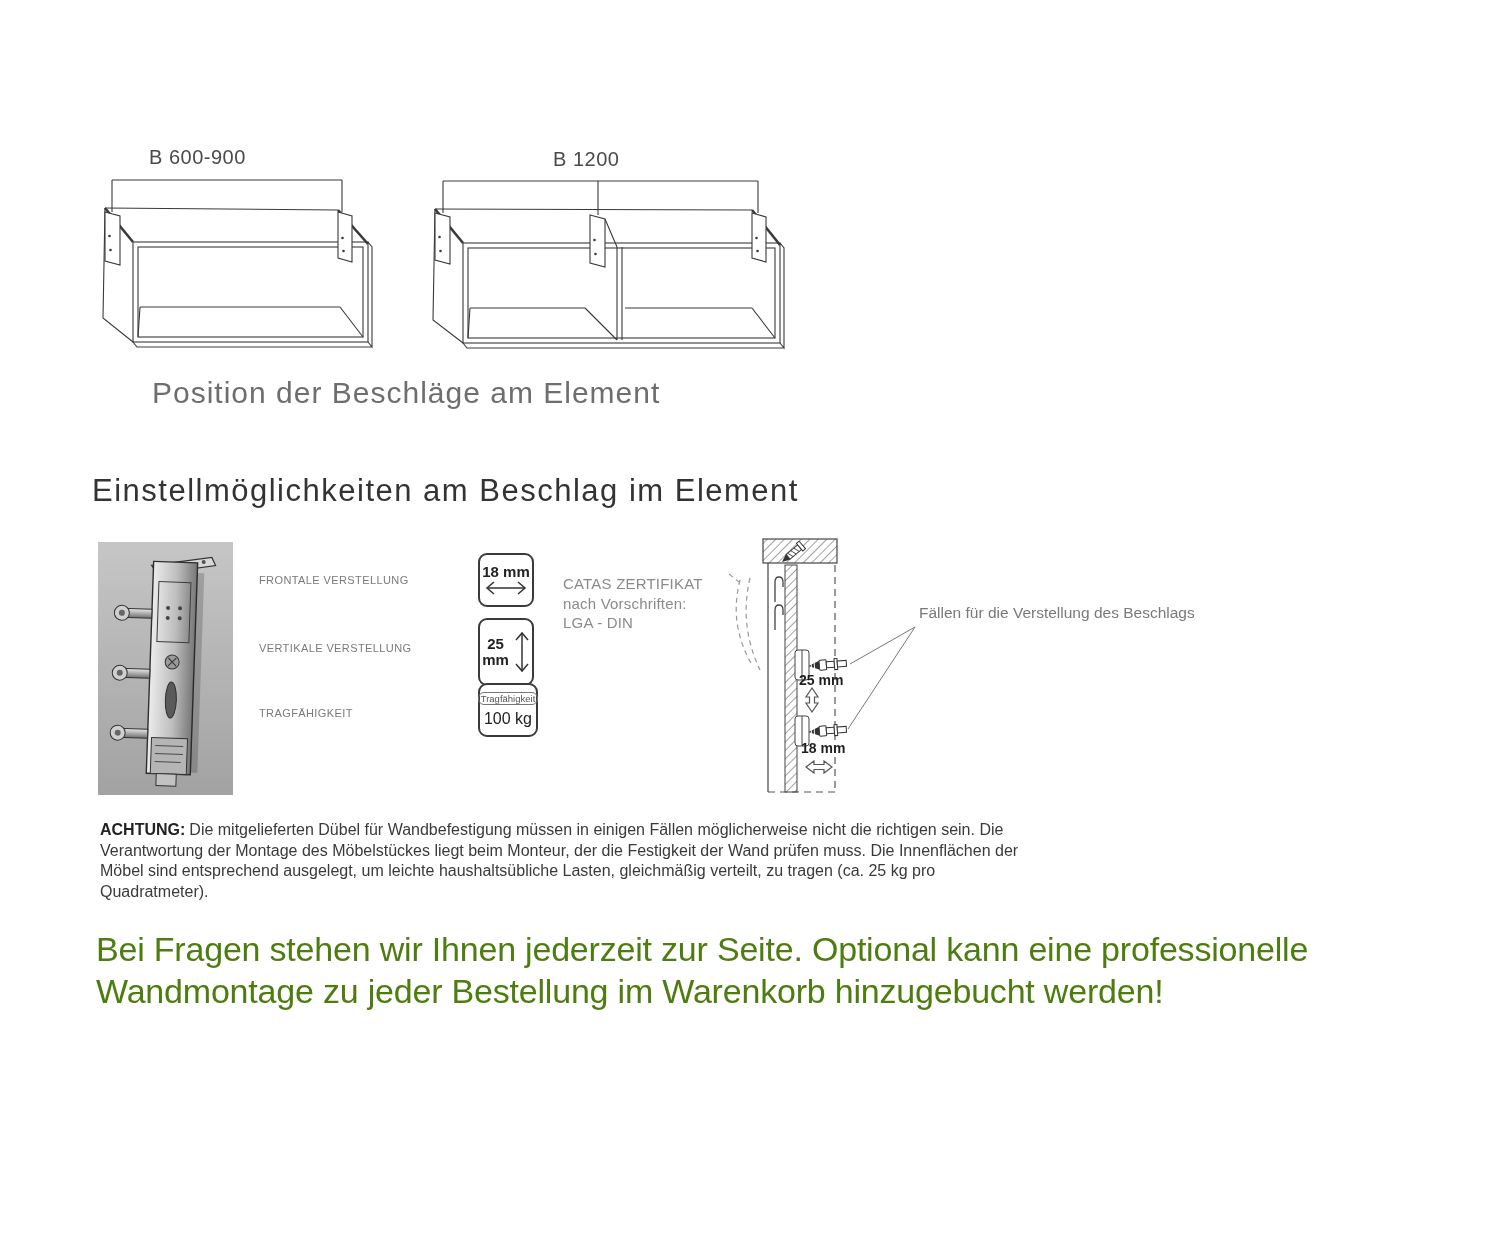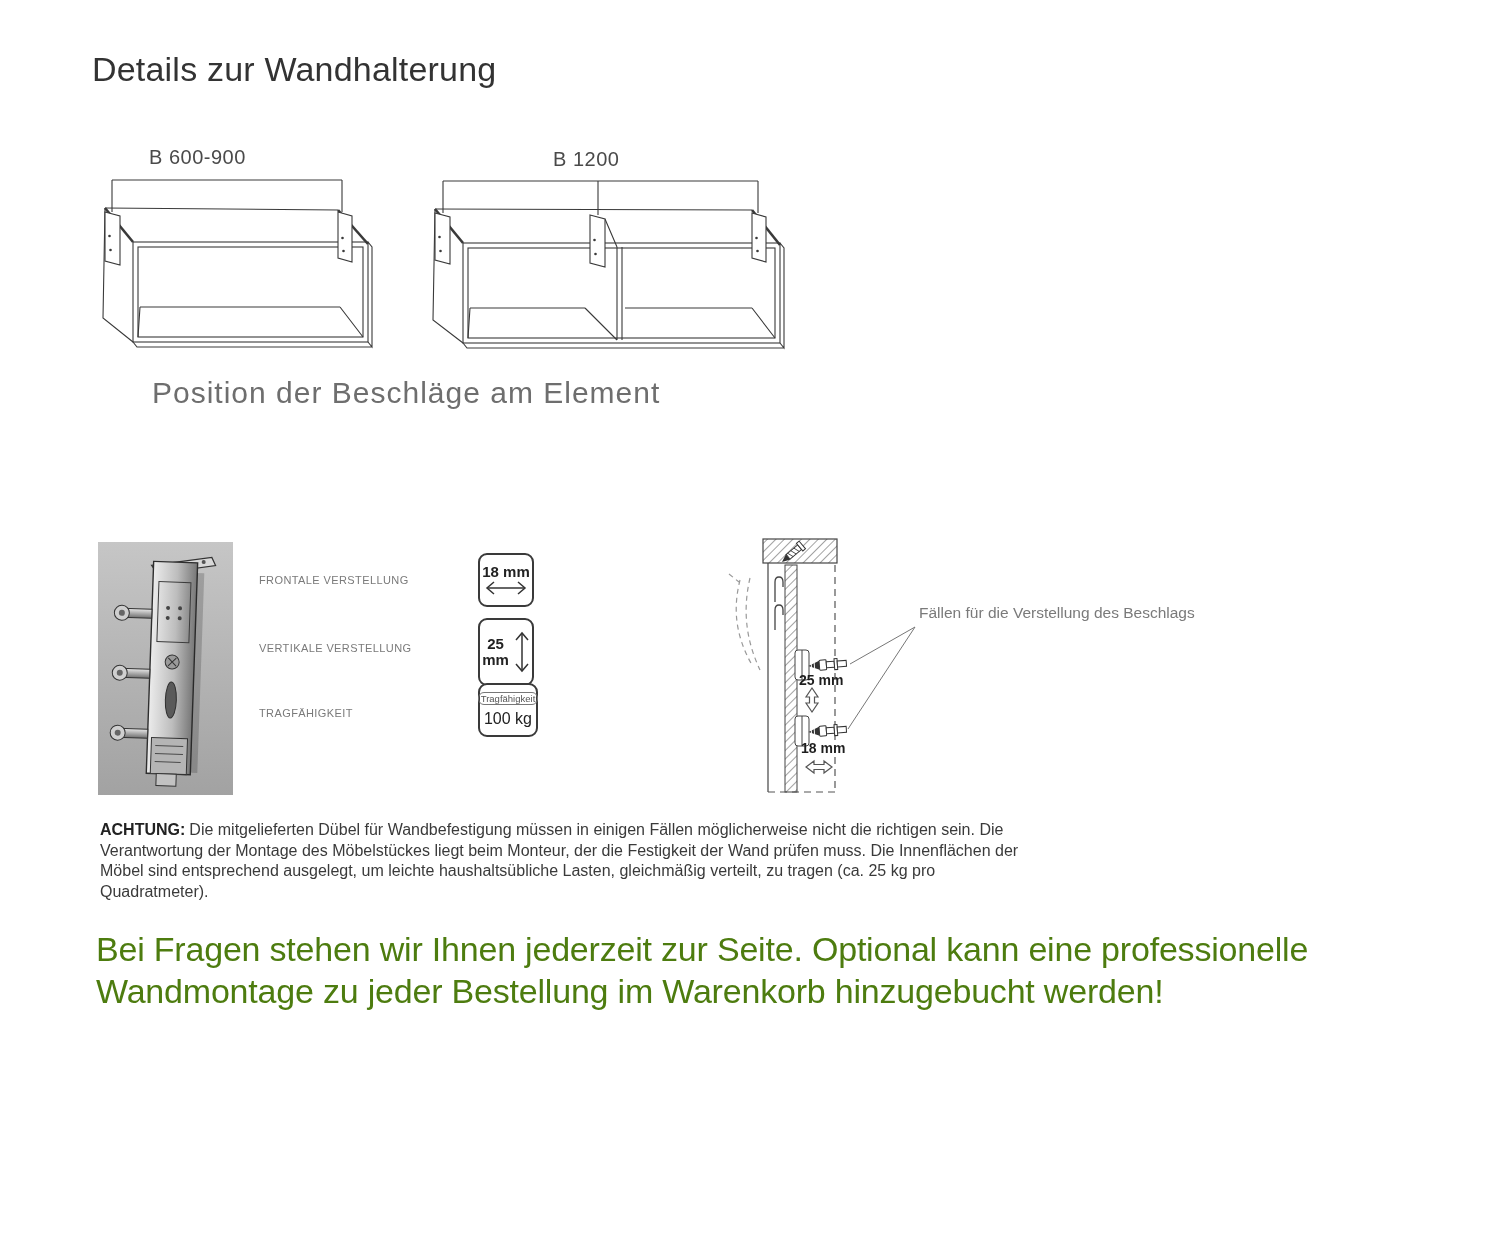--- a/index.html
+++ b/index.html
@@ -22,21 +22,20 @@
   .warning{font-size:16px;line-height:20.5px;color:#3a3a3a;}
   .warning b{color:#222;margin-right:4px;}
   .closing{font-size:34px;line-height:42px;color:#4d7c0f;letter-spacing:-.2px;}
   svg{display:block;}
 </style>
 </head>
 <body>
 
 <div id="canvas">
 
-  <div class="abs h1" style="left:92px;top:50px;">Details zur Wandhalterung</div>
 
   <div class="abs cab-label" style="left:149px;top:146px;">B 600-900</div>
   <div class="abs cab-label" style="left:553px;top:148px;">B 1200</div>
 
   <svg class="abs" style="left:95px;top:170px;" width="285" height="185" viewBox="0 0 285 185">
     <g stroke="#3a3a3a" fill="none" stroke-width="1.1">
       <path d="M17,10 H247 M17,10 V42 M247,10 V42"></path>
       <path d="M10,38 L243,40"></path>
       <path d="M10,38 L38,72" stroke-width="2.6"></path>
       <path d="M243,40 L273,74" stroke-width="2.6"></path>
@@ -83,20 +82,21 @@
       <g>
         <polygon points="327,43 341,47 341,92 327,88" fill="#fff"></polygon>
         <circle cx="331.5" cy="68" r="1.3" fill="#3a3a3a" stroke="none"></circle>
         <circle cx="332.5" cy="81" r="1.3" fill="#3a3a3a" stroke="none"></circle>
       </g>
     </g>
   </svg>
 
   <div class="abs caption" style="left:152px;top:376px;">Position der Beschläge am Element</div>
 
+  <div class="abs h2" style="left:92px;top:473px;">Einstellmöglichkeiten am Beschlag im Element</div>
 
   <svg class="abs" style="left:98px;top:542px;" width="135" height="253" viewBox="0 0 135 253">
     <defs>
       <linearGradient id="phbg" x1="0" y1="0" x2="0" y2="1">
         <stop offset="0" stop-color="#c6c6c6"></stop>
           <stop offset="1" stop-color="#a2a2a2"></stop>
       </linearGradient>
       <linearGradient id="metal" x1="0" y1="0" x2="1" y2="0">
         <stop offset="0" stop-color="#ececec"></stop>
           <stop offset=".55" stop-color="#bdbdbd"></stop>
@@ -170,20 +170,25 @@
         <path d="M2,34 L8,41 L14,34"></path>
       </g>
     </svg>
   </div>
 
   <div class="pictobox" style="left:478px;top:683px;width:60px;height:54px;">
     <span class="cap-title">Tragfähigkeit</span>
     <span class="cap-val">100 kg</span>
   </div>
 
+  <div class="abs cert" style="left:563px;top:574px;">
+    <div>CATAS ZERTIFIKAT</div>
+    <div>nach Vorschriften:</div>
+    <div>LGA - DIN</div>
+  </div>
 
   <svg class="abs" style="left:725px;top:530px;" width="470" height="270" viewBox="0 0 470 270">
     <defs>
       <pattern id="hatch" patternUnits="userSpaceOnUse" width="6" height="6" patternTransform="rotate(45)">
         <line x1="0" y1="0" x2="0" y2="6" stroke="#555" stroke-width="1.1"></line>
       </pattern>
     </defs>
 
     <rect x="38" y="9" width="74" height="24" fill="url(#hatch)" stroke="#444" stroke-width="1.2"></rect>
 

